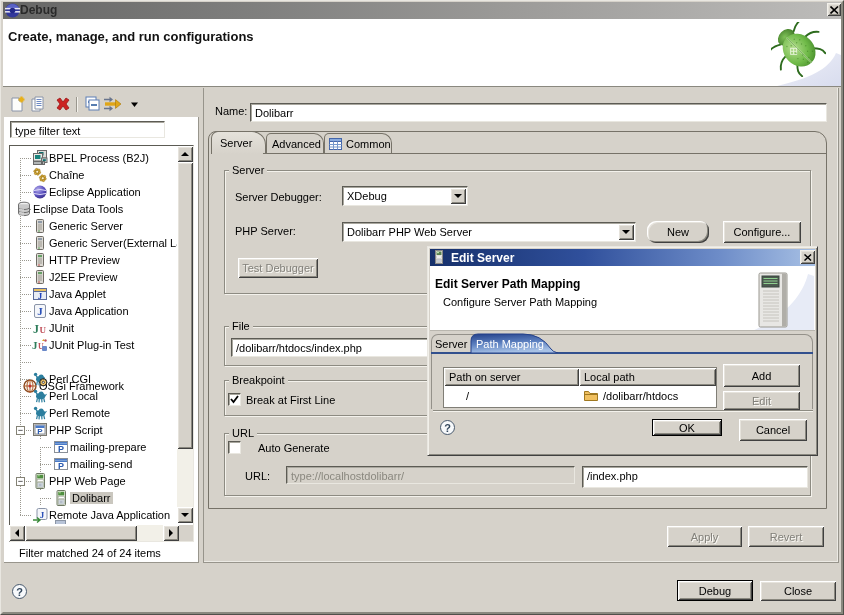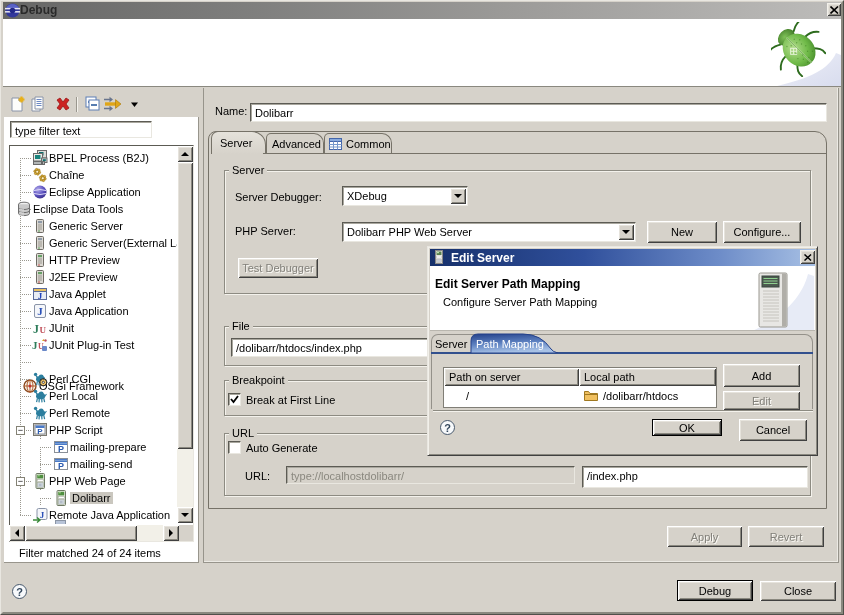--- a/index.html
+++ b/index.html
@@ -89,20 +89,21 @@
 <div class="abs banner">
   <svg width="838" height="68" style="position:absolute;left:0;top:0;">
     <defs>
       <linearGradient id="bgr" x1="0" y1="0" x2="1" y2="1">
         <stop offset="0" stop-color="#eef0f8"></stop>
           <stop offset="1" stop-color="#d8dcEE"></stop>
       </linearGradient>
     </defs>
     <path d="M838 36 L838 68 L770 68 C 804 60 825 52 833 34 Z" fill="url(#bgr)"></path>
   </svg>
+  <div class="abs bannertext">Create, manage, and run configurations</div>
 
   <svg class="abs" style="left:768px;top:3px;" width="55" height="55" viewBox="0 0 64 64">
     <defs>
       <radialGradient id="bodyg" cx="0.40" cy="0.35" r="0.9">
         <stop offset="0" stop-color="#b4dd8e"></stop>
           <stop offset="0.5" stop-color="#6fba48"></stop>
           <stop offset="1" stop-color="#2f701a"></stop>
       </radialGradient>
       <radialGradient id="headg" cx="0.45" cy="0.4" r="0.85">
         <stop offset="0" stop-color="#7fc158"></stop>
@@ -183,21 +184,21 @@
       <path d="M2 8 h11" stroke="#e0a618" stroke-width="3.4"></path>
       <path d="M18 8 l-5.5 -4.4 v8.8 z" fill="#e0a618" stroke="#a87708" stroke-width="0.6"></path>
     </g>
 
     <path d="M121 6.5 l3.5 4.5 3.5 -4.5 z" fill="#000"></path>
   </svg>
 </div>
 
 <div class="abs" style="left:4px;top:117px;width:195px;height:446px;background:#fff;border-right:1px solid #98958c;border-bottom:1px solid #98958c;"></div>
 
-<div class="abs field" style="left:10px;top:121px;width:142px;height:17px;">type filter text</div>
+<div class="abs field" style="left:10px;top:121px;width:155px;height:17px;">type filter text</div>
 
 <div class="abs" style="left:9px;top:145px;width:185px;height:397px;background:#fff;border:1px solid;border-color:#5c5b54 #e9e7e0 #e9e7e0 #5c5b54;"></div>
 <div id="tree">
     <div class="dotv" style="left:20px;top:158px;height:357px;"></div>
     <div class="dotv" style="left:40px;top:447px;height:34px;"></div>
     <div class="dotv" style="left:40px;top:498px;height:8px;"></div>
     <div class="doth" style="left:20px;top:158px;width:11px;"></div>
     <div class="trow" style="left:32px;top:150px;">
       <svg width="16" height="16" viewBox="0 0 16 16">
         <rect x="5.5" y="0.5" width="9" height="7.5" fill="#dcdcd8" stroke="#6a6a6a"></rect>
@@ -517,21 +518,21 @@
       <div class="arrow-d"></div>
     </div>
   </div>
 <div class="abs" style="left:235px;top:225px;">PHP Server:</div>
 <div class="abs combo" style="left:342px;top:222px;width:294px;height:20px;">
     <div class="txt">Dolibarr PHP Web Server</div>
     <div class="combobtn">
       <div class="arrow-d"></div>
     </div>
   </div>
-<div class="abs btn" style="left:647px;top:221px;width:70px;height:22px;">New</div>
+<div class="abs btn" style="left:647px;top:221px;width:62px;height:22px;border-radius:9px;">New</div>
 <div class="abs btn" style="left:723px;top:221px;width:78px;height:22px;">Configure...</div>
 <div class="abs btn dis" style="left:238px;top:258px;width:80px;height:20px;">Test Debugger</div>
 
 <div class="abs group" style="left:224px;top:326px;width:587px;height:40px;">
   <div class="glabel">File</div>
 </div>
 <div class="abs field" style="left:231px;top:338px;width:567px;height:19px;">/dolibarr/htdocs/index.php</div>
 
 <div class="abs group" style="left:224px;top:380px;width:587px;height:36px;">
   <div class="glabel">Breakpoint</div>
@@ -540,21 +541,21 @@
  <svg width="9" height="9" viewBox="0 0 9 9" style="position:absolute;left:1px;top:1px;">
       <path d="M1 4 L3.5 7 L8 1" stroke="#000" stroke-width="1.8" fill="none"></path>
     </svg>
 </div>
 <div class="abs" style="left:246px;top:394px;">Break at First Line</div>
 
 <div class="abs group" style="left:224px;top:433px;width:587px;height:63px;">
   <div class="glabel">URL</div>
 </div>
 <div class="abs check" style="left:228px;top:441px;"></div>
-<div class="abs" style="left:246px;top:442px;">Auto Generate</div>
+<div class="abs" style="left:258px;top:442px;">Auto Generate</div>
 <div class="abs" style="left:245px;top:470px;">URL:</div>
 <div class="abs field dis" style="left:286px;top:466px;width:289px;height:18px;">type://localhostdolibarr/</div>
 <div class="abs field" style="left:582px;top:466px;width:226px;height:22px;">/index.php</div>
 
 <div class="abs btn dis" style="left:667px;top:526px;width:75px;height:21px;">Apply</div>
 <div class="abs btn dis" style="left:748px;top:526px;width:76px;height:21px;">Revert</div>
 
 <div class="abs helpbtn" style="left:12px;top:584px;">?</div>
 <div class="abs btn def" style="left:677px;top:580px;width:76px;height:21px;">Debug</div>
 <div class="abs btn" style="left:760px;top:581px;width:76px;height:20px;">Close</div>

